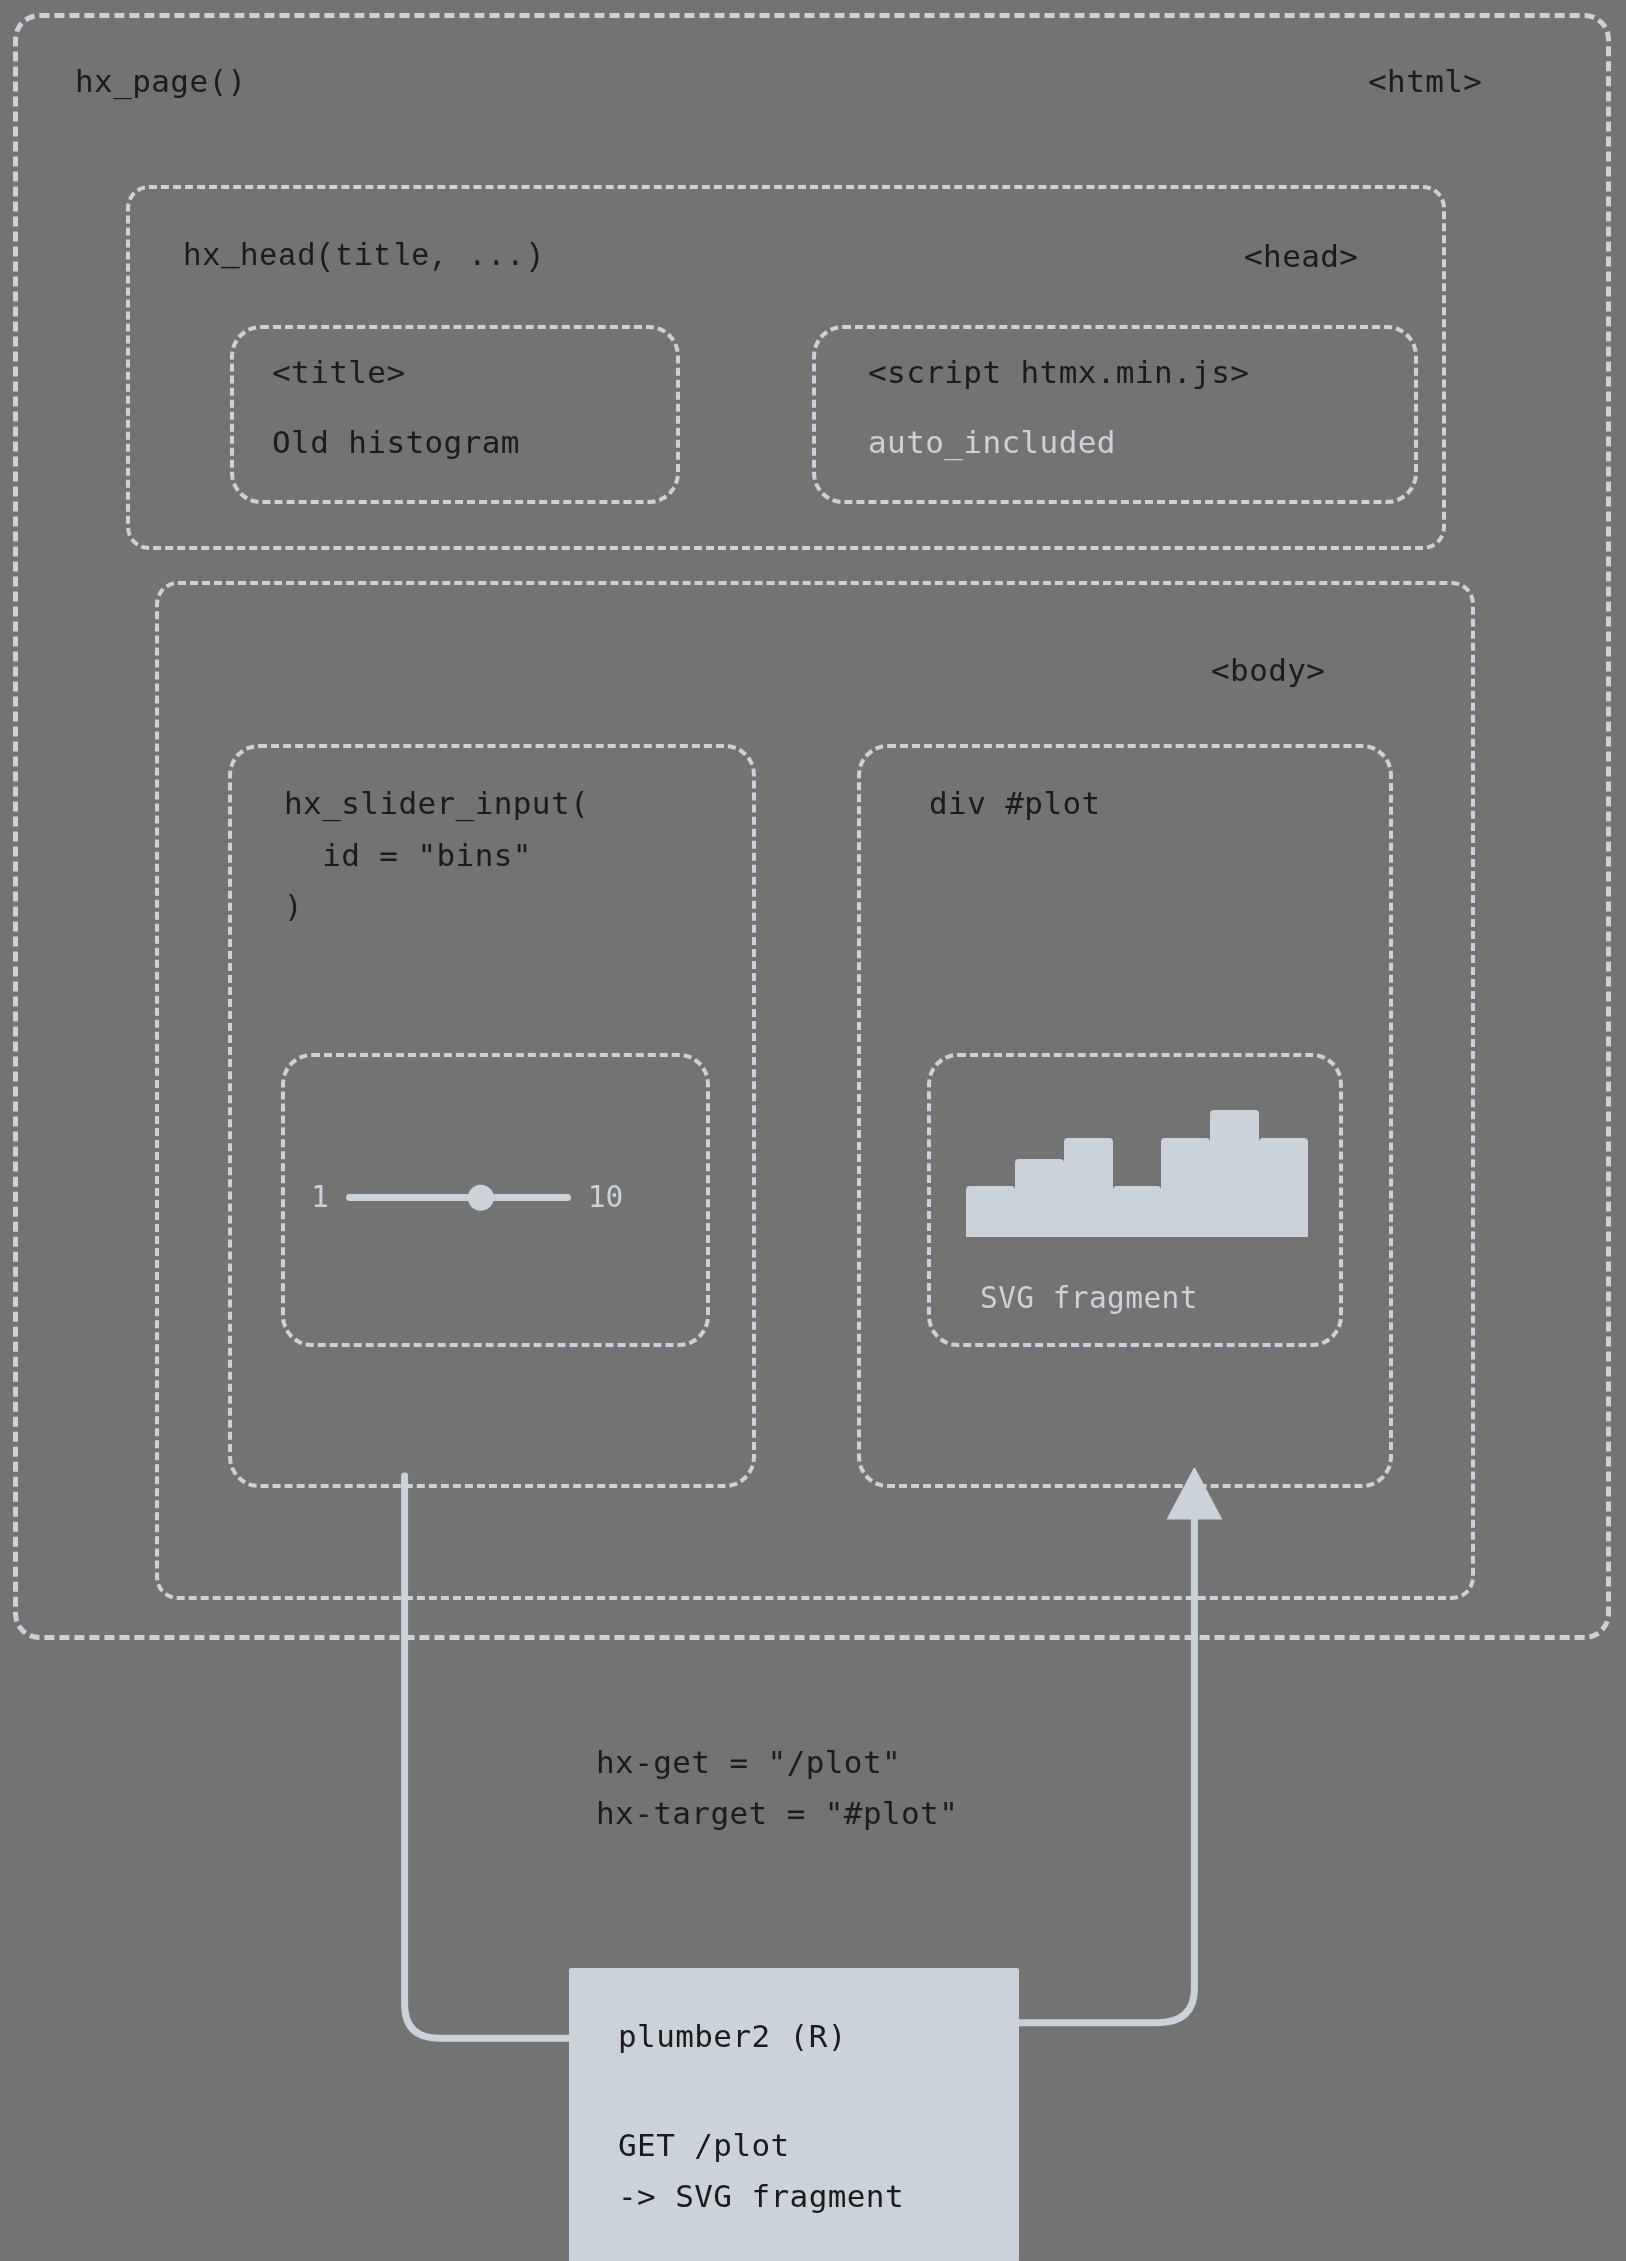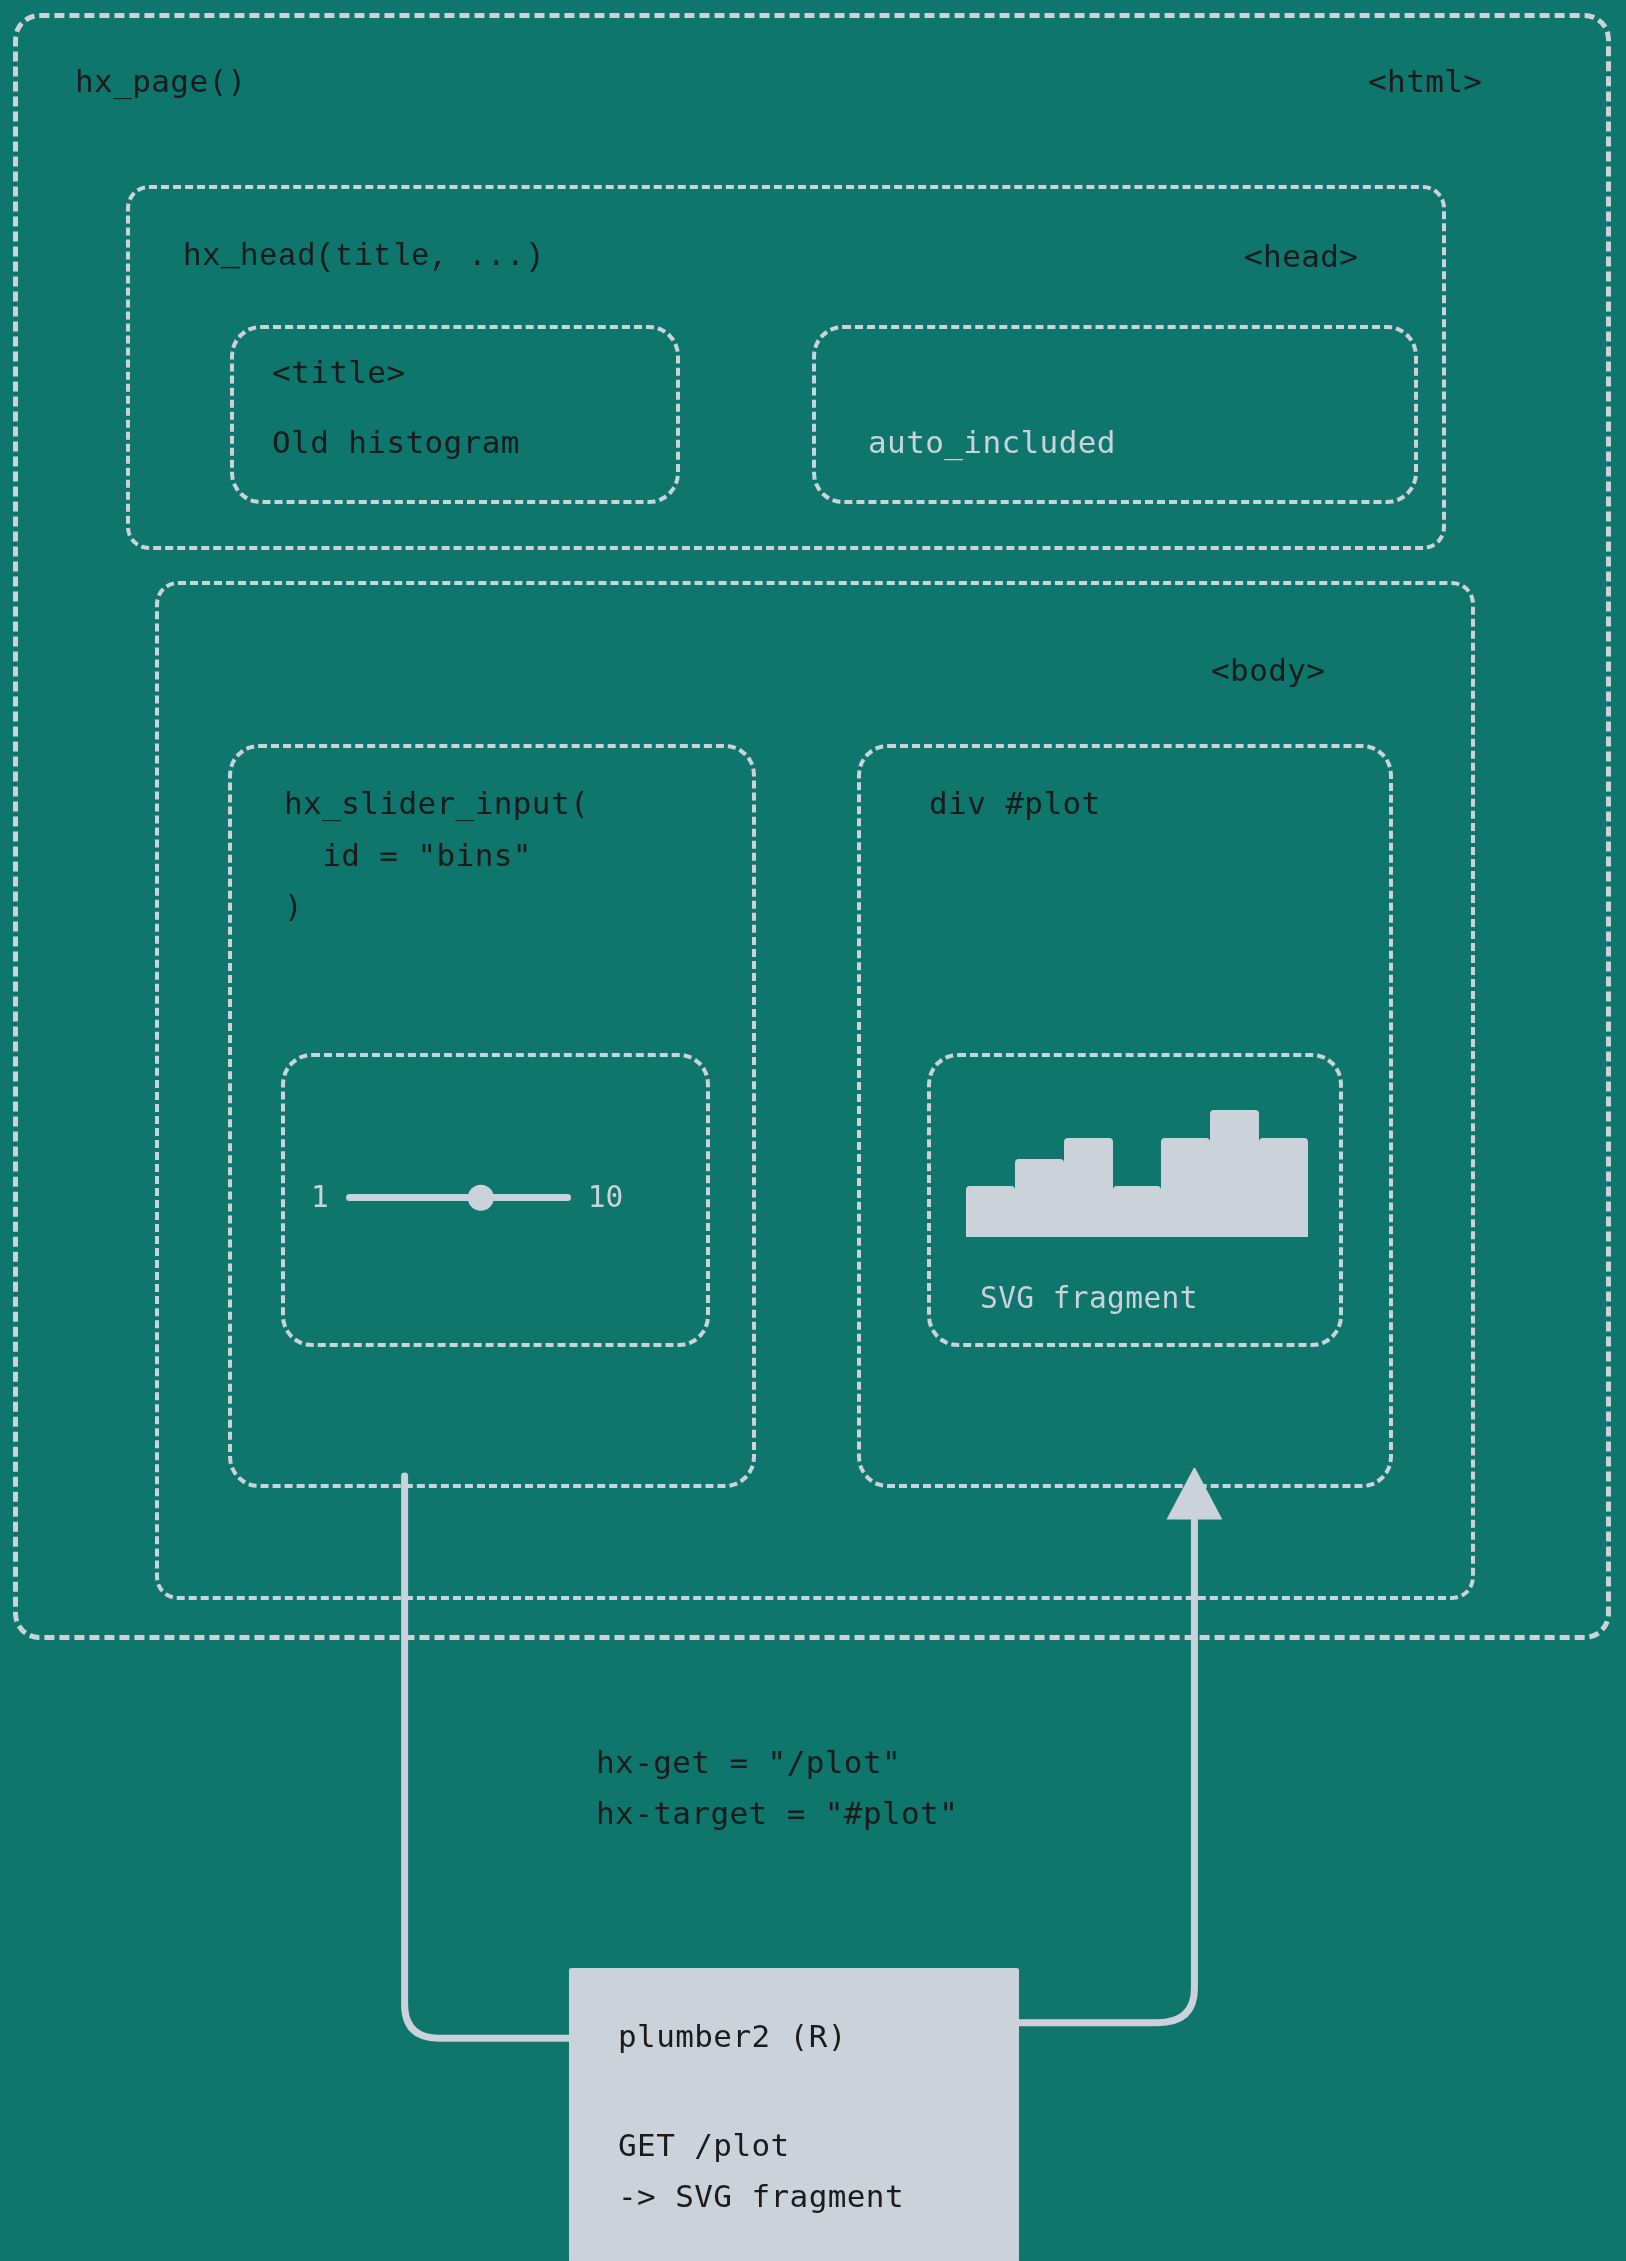--- a/index.html
+++ b/index.html
@@ -7,21 +7,21 @@
     padding: 0;
     background: #ffffff;
   }
   body {
     font-family: "DejaVu Sans Mono", "Liberation Mono", monospace;
   }
   #stage {
     position: relative;
     width: 1627px;
     height: 2261px;
-    background: #0f766e;
+    background: #737373;
     overflow: hidden;
   }
 
   
   .box {
     position: absolute;
     box-sizing: border-box;
     border: 5.4px dashed #ccd2da;
     border-radius: 26.4px;
     background: transparent;
@@ -120,20 +120,21 @@
 
   <div class="lbl tag" style="left:183px; top:237px;font-family:Liberation Mono, monospace;">hx_head(title, ...)</div>
 
   <div class="lbl tag" style="left:1244px; top:237px;">&lt;head&gt;</div>
 
   <div class="box leaf" style="left:230px; top:325px; width:450px; height:179px;"></div>
   <div class="lbl" style="left:272px; top:353px;">&lt;title&gt;</div>
   <div class="lbl" style="left:272px; top:423px;">Old histogram</div>
 
   <div class="box leaf" style="left:812px; top:325px; width:606px; height:179px;"></div>
+  <div class="lbl" style="left:868px; top:353px;">&lt;script htmx.min.js&gt;</div>
   <div class="lbl muted" style="left:868px; top:423px;">auto_included</div>
 
   <div class="box inner" style="left:155px; top:581px; width:1320px; height:1019px;"></div>
 
   <div class="lbl tag" style="left:1211px; top:651px;">&lt;body&gt;</div>
 
   <div class="box leaf" style="left:228px; top:744px; width:528px; height:744px;"></div>
 
   <div class="lbl" style="left:284px; top:784px;">hx_slider_input(</div>
   <div class="lbl" style="left:284px; top:836px;">  id = "bins"</div>

